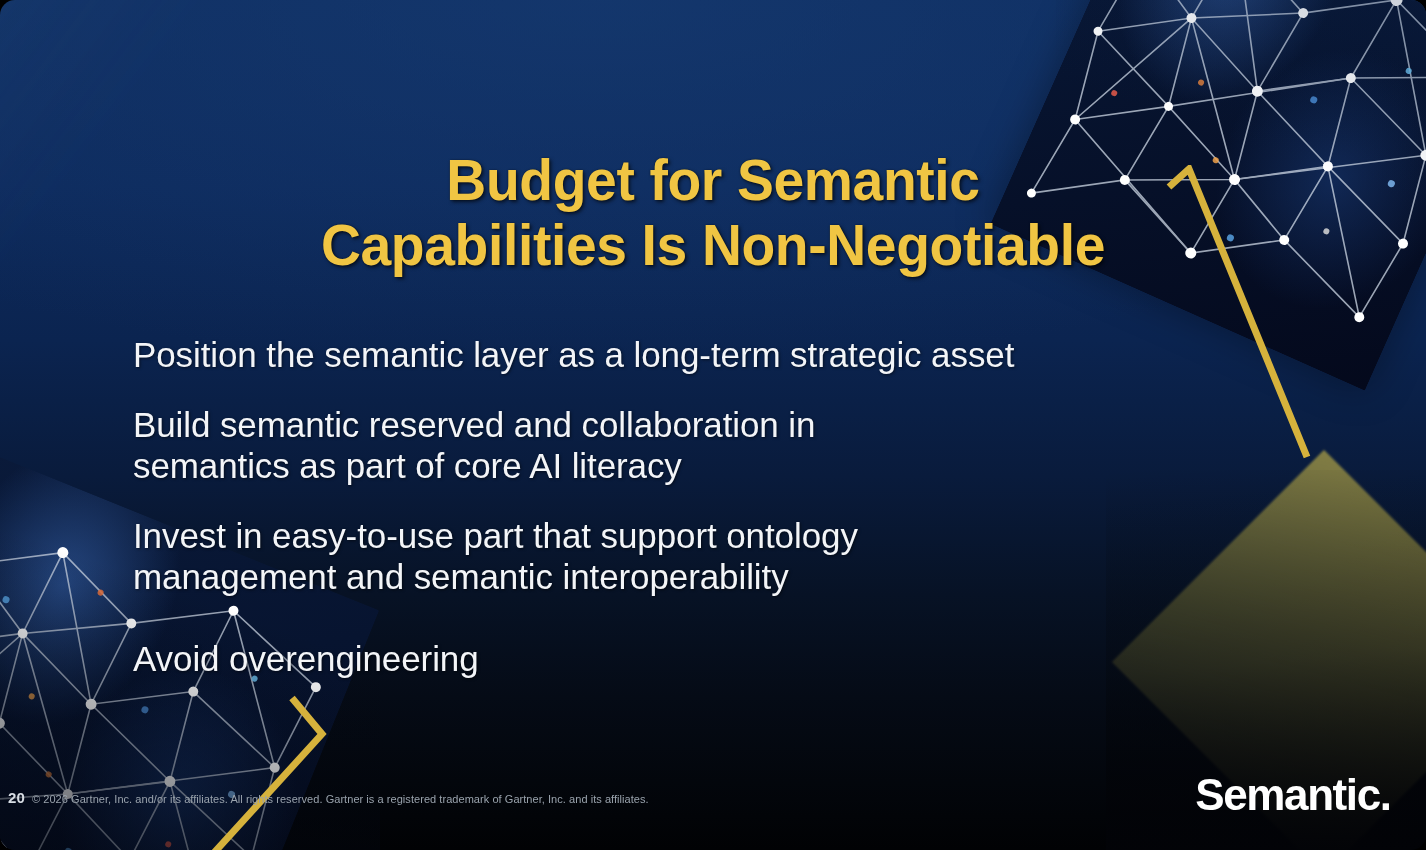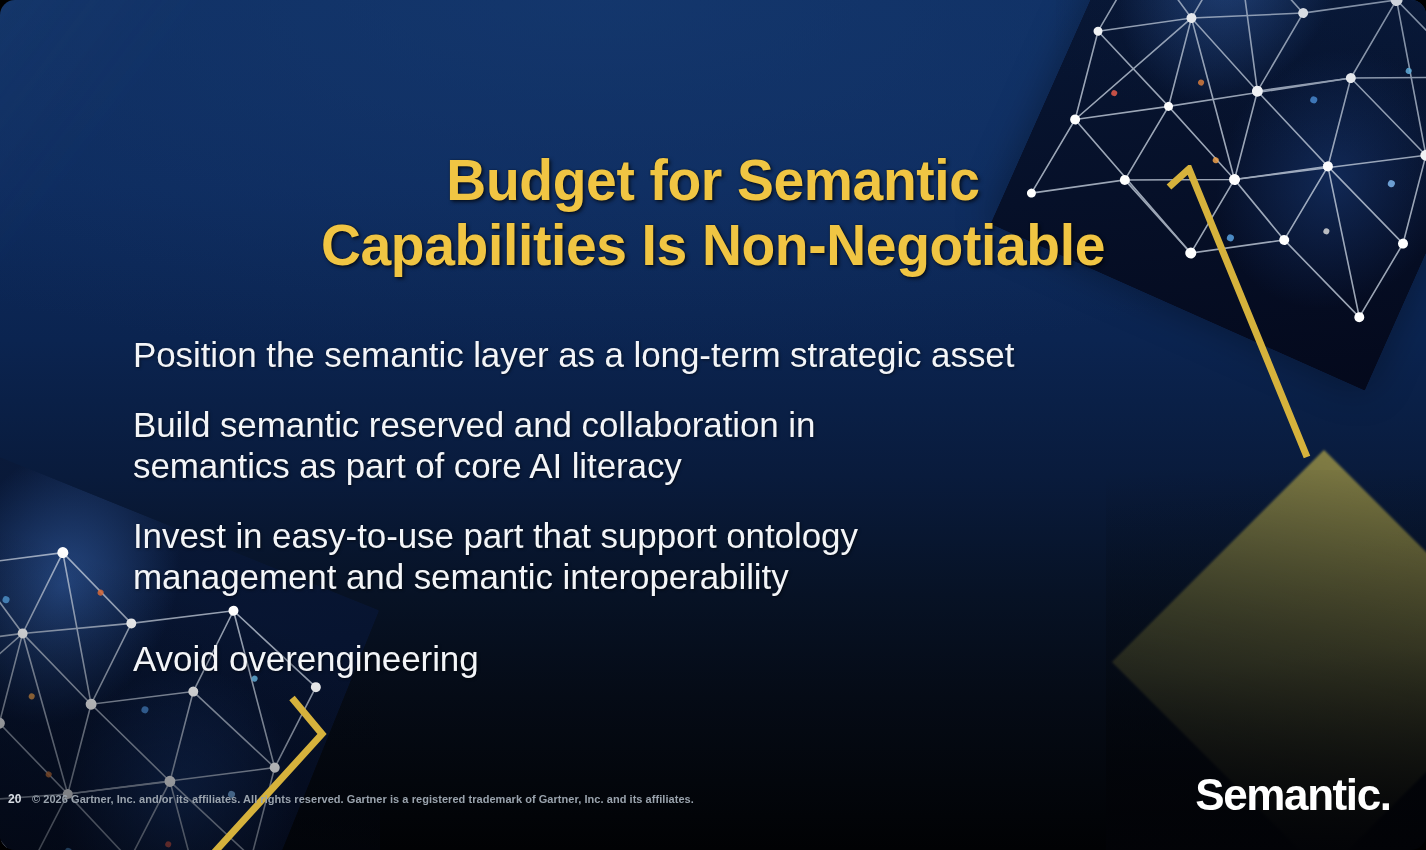--- a/index.html
+++ b/index.html
@@ -159,29 +159,29 @@
   .bullet:last-child { margin-bottom:0;margin-top:41px; }
 
   
   .footer { position:absolute; left:0; bottom:0; width:1426px; height:62px; }
   .slide-number {
     position:absolute;
     left:8px; bottom:44px;
     color:#d8dde4;
     font-family:"Liberation Sans", sans-serif;
     font-weight:bold;
-    font-size:12px;
+    font-size:15px;
     letter-spacing:0.2px;
   }
   .copyright {
     position:absolute;
     left:32px; bottom:45px;
     color:#9aa3ad;
     font-family:"Liberation Sans", sans-serif;
-    font-weight:bold;
+    font-weight:normal;
     font-size:11px;
     letter-spacing:0.05px;
     white-space:nowrap;
   }
   .logo {
     position:absolute;
     right:34px; bottom:32px;
     color:#ffffff;
     font-family:"Liberation Sans", sans-serif;
     font-weight:bold;

